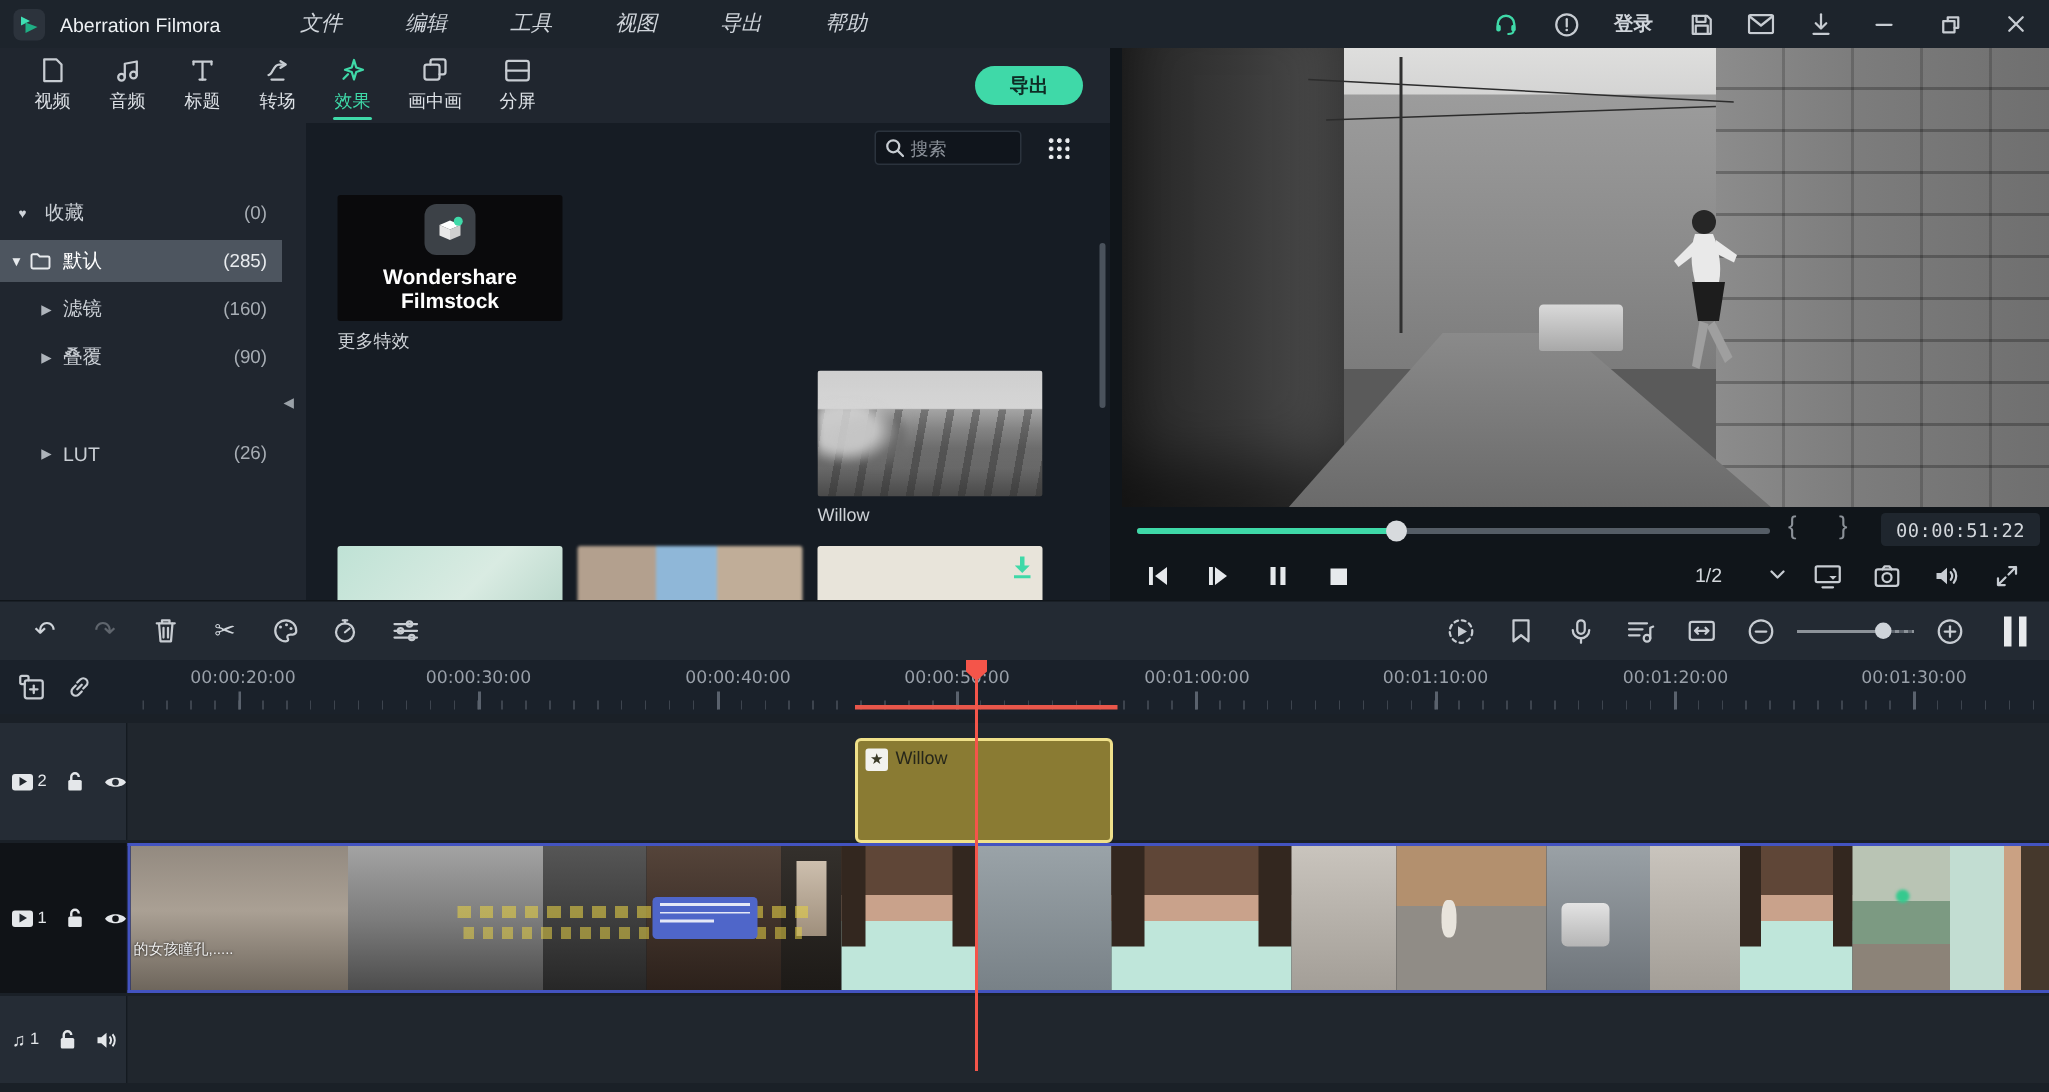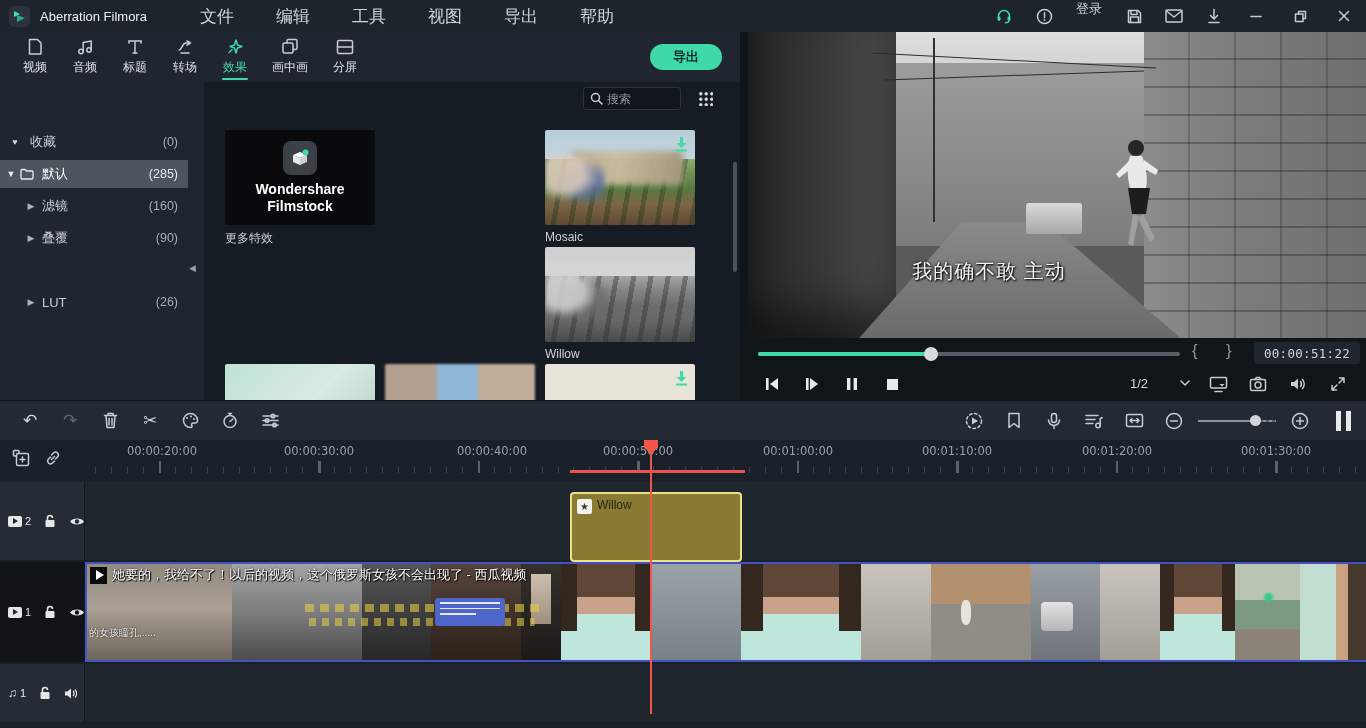--- a/index.html
+++ b/index.html
@@ -8,22 +8,22 @@
   svg { display:block; }
   .ic { stroke:#c7ccd2; fill:none; stroke-width:1.5; stroke-linecap:round; stroke-linejoin:round; }
 
   
   #titlebar { position:absolute; left:0; top:0; width:1366px; height:32px; background:#1d242c;
     display:flex; align-items:center; z-index:50; }
   #logo { width:21px; height:21px; margin-left:9px; border-radius:5px; background:#2c333c;
     display:flex; align-items:center; justify-content:center; }
   #app-title { margin-left:10px; font-size:13px; color:#eef1f4; }
   #menubar { display:flex; margin-left:32px; gap:0; }
-  #menubar span { padding:0 21px; font-size:17px; color:#cfd4da; cursor:default; }
-  #tb-right { margin-left:auto; display:flex; gap:0; }
+  #menubar span { padding:0 21px; font-size:14px; color:#cfd4da; cursor:default;font-style:italic; }
+  #tb-right { margin-left:auto; display:flex; align-items:center; gap:0;font-weight:bold; }
   .tb-btn { width:40px; height:32px; display:flex; align-items:center; justify-content:center; }
   #login-label { font-size:13px; color:#cfd4da; padding:0 12px; }
   .winbtn { width:44px; height:32px; display:flex; align-items:center; justify-content:center; color:#cfd4da; font-size:13px; }
 
   
   #left-panel { position:absolute; left:0; top:32px; width:740px; height:368px; background:#20262f; }
   #tabbar { position:absolute; left:0; top:0; width:740px; height:50px; display:flex; align-items:center; padding-left:10px; }
   .tab { width:50px; height:50px; display:flex; flex-direction:column; align-items:center; justify-content:center; gap:3px;
     font-size:12px; color:#dde1e6; position:relative; cursor:pointer; }
   .tab.wide { width:60px; }
@@ -50,21 +50,21 @@
   
   #effects { position:absolute; left:204px; top:50px; width:536px; height:318px; background:#161c24; overflow:hidden; }
   #search-box { position:absolute; left:379px; top:5px; width:98px; height:23px; background:#10151c;
     border:1px solid #2b333d; border-radius:3px; display:flex; align-items:center; padding:0 6px; gap:4px; }
   #search-box input { background:transparent; border:none; outline:none; color:#cfd4da; font-size:12px; width:64px;
     font-family:"Liberation Sans",sans-serif; }
   #search-box input::placeholder { color:#8d939b; }
   #grid-view-icon { position:absolute; left:494px; top:9px; width:15px; height:15px;
     background-image:radial-gradient(circle,#e8eaed 1.4px,transparent 1.6px); background-size:5.5px 5.5px; cursor:pointer; }
   .card { position:absolute; width:150px; cursor:pointer; }
-  .card .thumb { position:relative; width:150px; height:95px; overflow:hidden; border-radius:2px; }
+  .card .thumb { position:relative; width:150px; height:84px; overflow:hidden; border-radius:2px; }
   .card .clabel { margin-top:5px; font-size:12px; color:#ced2d7; }
   .dl-arrow { position:absolute; right:6px; top:6px; }
   .vineyard { background:
     linear-gradient(180deg,#b9cfdb 0%,#c3d4de 30%,#8fae6b 31%,#6d9050 46%,#55793f 62%,#7d6647 78%,#5c4a33 100%); }
   .vineyard::before { content:""; position:absolute; inset:31% 0 0 0;
     background:repeating-linear-gradient(100deg,rgba(32,52,24,.38) 0 5px,transparent 5px 17px); }
   .vineyard::after { content:""; position:absolute; left:0%; top:25%; width:40%; height:55%;
     background:radial-gradient(ellipse at 30% 40%,rgba(222,205,190,.85) 0 35%,transparent 60%),
                radial-gradient(ellipse at 65% 55%,rgba(90,110,160,.8) 0 30%,transparent 55%); filter:blur(2px); } 
   .glitch-bars { position:absolute; left:0; top:0; width:100%; height:30%;
@@ -416,33 +416,20 @@
               <path d="M3 7 L10 4 L17 7 L10 10 Z" fill="#fff"></path>
               <path d="M3 7 V14 L10 17 V10 Z" fill="#e8e8e8"></path>
               <path d="M17 7 V14 L10 17 V10 Z" fill="#cfcfcf"></path>
               <circle cx="15.5" cy="4.5" r="3" fill="#3fd9a8"></circle>
             </svg>
           </div>
         <div id="fs-title">Wondershare Filmstock</div>
       </div>
       <div class="clabel">更多特效</div>
     </div>
-    <div class="card" style="left:341px;top:48px">
-      <div class="thumb vineyard">
-          <div class="mosaic-band"></div>
-        <span class="dl-arrow">
-            <svg width="15" height="16" viewBox="0 0 15 16">
-              <line x1="7.5" y1="1" x2="7.5" y2="10" stroke="#3fd9a8" stroke-width="3"></line>
-              <path d="M2.5 7 L7.5 12 L12.5 7" fill="#3fd9a8" stroke="none"></path>
-              <line x1="2" y1="14.5" x2="13" y2="14.5" stroke="#3fd9a8" stroke-width="2"></line>
-            </svg>
-          </span>
-      </div>
-      <div class="clabel">Mosaic</div>
-    </div>
 
     <div class="card fx-willow" style="left:341px;top:165px">
       <div class="thumb">
           <div class="vin vineyard"></div>
         </div>
       <div class="clabel">Willow</div>
     </div>
 
     <div class="card" style="left:21px;top:282px">
       <div class="thumb thumb-pastel"></div>
@@ -477,21 +464,20 @@
     <div class="v-pole" style="left:30%;top:2%;height:60%"></div>
     <svg id="v-person" width="70" height="120" viewBox="0 0 70 120">
       <circle cx="36" cy="12" r="8" fill="#262626"></circle>
       <path d="M30 20 C26 32 28 44 30 52 L46 52 C48 42 46 30 42 20 Z" fill="#e9e9e9"></path>
       <path d="M28 52 L50 52 L46 78 L32 78 Z" fill="#1d1d1d"></path>
       <path d="M33 78 L28 108 L33 110 L39 80 Z" fill="#9f9f9f"></path>
       <path d="M43 78 L55 102 L50 106 L38 82 Z" fill="#9f9f9f"></path>
       <path d="M30 24 L16 38 L19 42 L32 32 Z" fill="#e9e9e9"></path>
       <path d="M44 24 L58 34 L56 39 L42 32 Z" fill="#e9e9e9"></path>
     </svg>
-    <div id="v-subtitle">我的确不敢 主动</div>
   </div>
 
   <div id="seek-row">
     <div id="seek-track">
       <div id="seek-fill"></div>
       <div id="seek-thumb"></div>
     </div>
     <span class="bracket" style="left:452px">{</span>
     <span class="bracket" style="left:486px">}</span>
     <div id="timecode">00:00:51:22</div>
@@ -744,26 +730,20 @@
         <div class="sgG" style="width:90px"></div>
         <div class="sgF" style="width:120px"></div>
         <div class="sgJ" style="width:70px"></div>
         <div class="sgH" style="width:100px"></div>
         <div class="sgI" style="width:70px"></div>
         <div class="sgJ" style="width:60px"></div>
         <div class="sgF" style="width:75px"></div>
         <div class="sgK" style="width:65px"></div>
         <div class="sgL" style="width:66px"></div>
       </div>
-      <div id="clip-title-row">
-        <span id="clip-play">
-            <i></i>
-          </span>
-        <span id="clip-title">她要的，我给不了！以后的视频，这个俄罗斯女孩不会出现了 - 西瓜视频</span>
-      </div>
       <div id="yellow-scribble"></div>
       <div id="chat-bubble">
           <i></i>
           <i></i>
           <i style="width:60%"></i>
         </div>
       <span id="clip-caption">的女孩瞳孔,.....</span>
     </div>
   </div>
 

